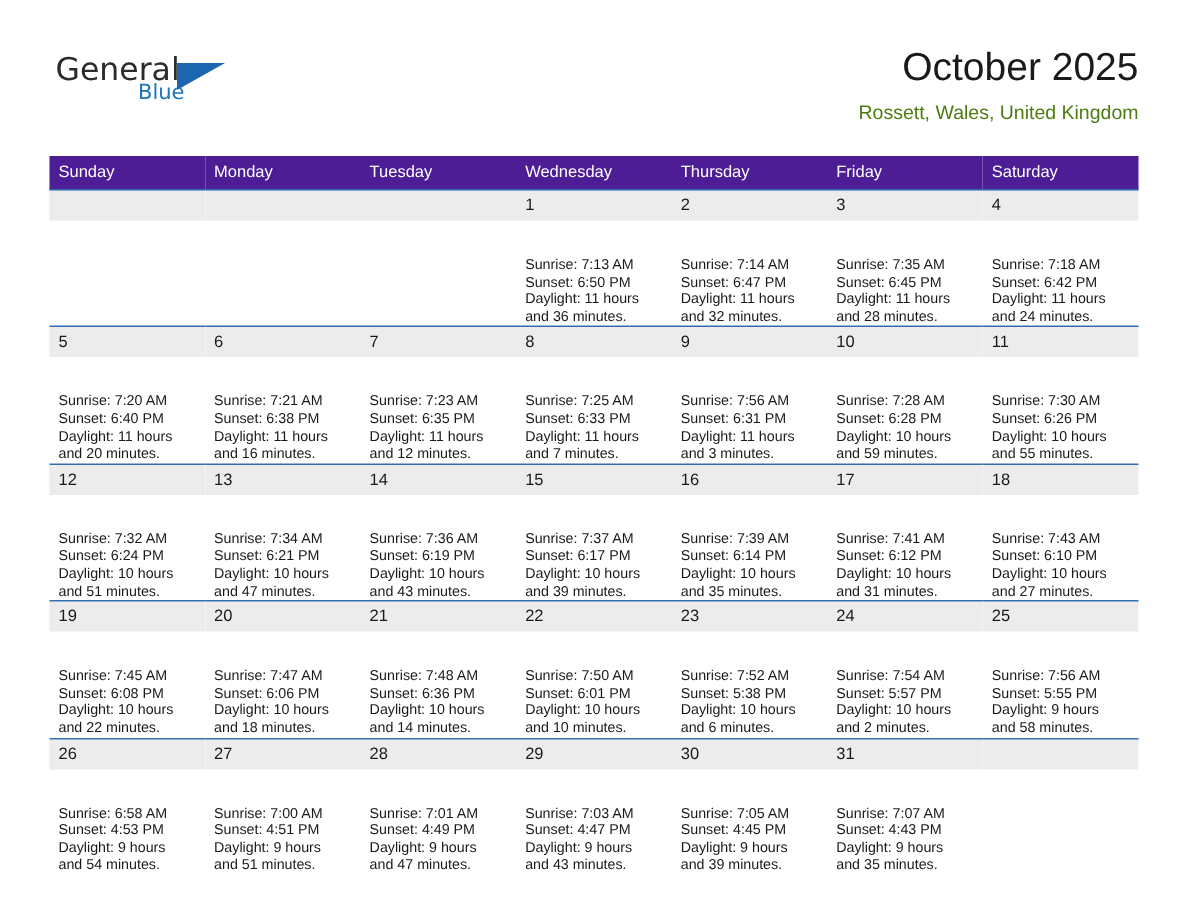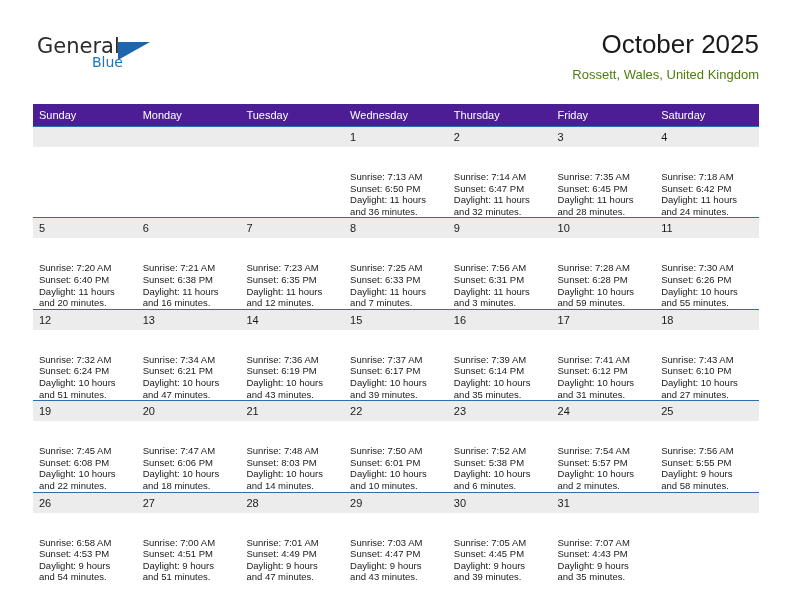--- a/index.html
+++ b/index.html
@@ -386,21 +386,21 @@
             <div>Sunrise: 7:47 AM</div>
             <div>Sunset: 6:06 PM</div>
             <div>Daylight: 10 hours</div>
             <div>and 18 minutes.</div>
           </div>
         </td>
         <td>
           <div class="daynum">21</div>
           <div class="details">
             <div>Sunrise: 7:48 AM</div>
-            <div>Sunset: 8:03 PM</div>
+            <div>Sunset: 6:36 PM</div>
             <div>Daylight: 10 hours</div>
             <div>and 14 minutes.</div>
           </div>
         </td>
         <td>
           <div class="daynum">22</div>
           <div class="details">
             <div>Sunrise: 7:50 AM</div>
             <div>Sunset: 6:01 PM</div>
             <div>Daylight: 10 hours</div>

